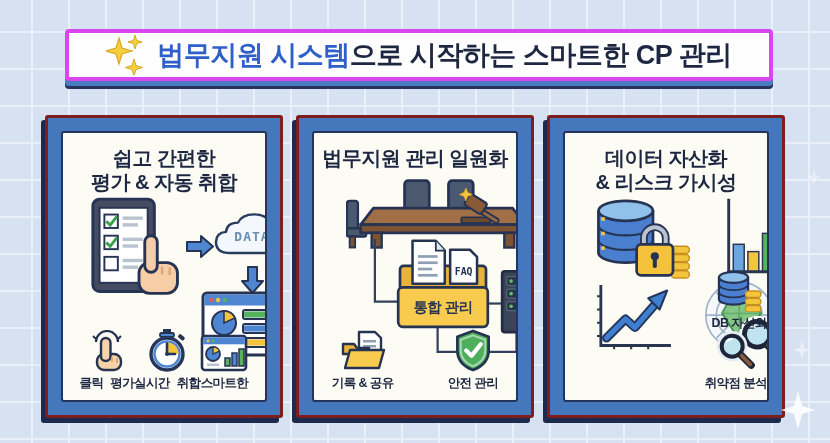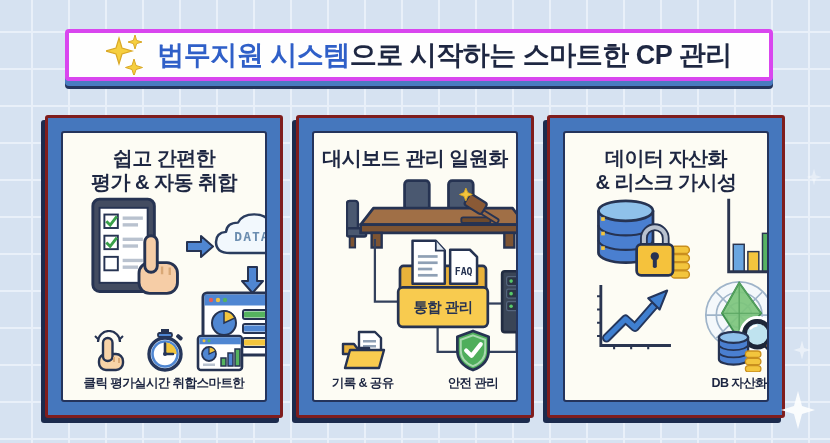--- a/index.html
+++ b/index.html
@@ -39,21 +39,21 @@
     margin:13px 4px 0;text-align:center;font-size:20px;line-height:1.22;
     font-weight:bold;color:#1e2742;letter-spacing:-0.5px;
   }
   .card-title span{display:block;}
   .illus{position:absolute;left:18px;right:0;}
   .illus .abs{position:absolute;}
   .features{
     position:absolute;left:0;right:0;bottom:8px;
     display:flex;justify-content:center;align-items:flex-end;
   }
-  .features.g16{gap:0;} .features.g60{gap:54px;} .features.g10{flex-direction:column;}
+  .features.g16{gap:0;font-family:Liberation Mono, monospace;} .features.g60{gap:54px;} .features.g10{flex-direction:column;}
   .feature{display:flex;flex-direction:column;align-items:center;gap:3px;}
   .feature .ic{height:40px;display:flex;align-items:flex-end;justify-content:center;}
   .feature .lbl{font-size:12.5px;font-weight:bold;color:#1e2742;letter-spacing:-0.6px;white-space:nowrap;}
   .decor{position:absolute;}
   svg{display:block;}
   .svgtxt{font-family:"DejaVu Sans Mono","Liberation Mono",monospace;font-weight:bold;}
   .svgtxt-k{font-family:"Liberation Sans","DejaVu Sans",sans-serif;font-weight:bold;}
 </style>
 </head>
 <body>
@@ -188,21 +188,21 @@
           </span>
           <span class="lbl">스마트한</span>
         </div>
       </div>
     </div>
   </section>
 
   <section class="card">
     <div class="card-inner">
       <h2 class="card-title">
-        <span>대시보드 관리 일원화</span>
+        <span>법무지원 관리 일원화</span>
       </h2>
       <div class="illus" style="top:42px;height:200px;">
 
         <svg class="abs" style="left:14px;top:2px;" width="194" height="77" viewBox="0 0 212 84">
           <g fill="#4a5870" stroke="#263352" stroke-width="3">
             <rect x="64" y="4" width="27" height="36" rx="4"></rect>
             <rect x="112" y="4" width="27" height="36" rx="4"></rect>
           </g>
 
           <g fill="#4a5870" stroke="#263352" stroke-width="2.6">
@@ -388,20 +388,32 @@
               <ellipse cx="20" cy="8" rx="16" ry="6" fill="#8fc1ea" stroke="#263352" stroke-width="2.4"></ellipse>
               <g fill="#f3c53d" stroke="#c98f1e" stroke-width="1.4">
                 <rect x="33" y="23" width="17" height="7" rx="3.5"></rect>
                   <rect x="33" y="31" width="17" height="7" rx="3.5"></rect>
                   <rect x="33" y="39" width="17" height="7" rx="3.5"></rect>
               </g>
             </svg>
           </span>
           <span class="lbl">DB 자산화</span>
         </div>
+        <div class="feature">
+          <span class="ic">
+            <svg width="44" height="42" viewBox="0 0 46 44">
+              <circle cx="19" cy="17" r="14.5" stroke="#e4ecf4" stroke-width="3" fill="none"></circle>
+              <circle cx="19" cy="17" r="11" fill="#bfe3ef" stroke="#1d2638" stroke-width="4.2"></circle>
+              <path d="M13 12 a7.5 7.5 0 0 1 5 -2.5" stroke="#ffffff" stroke-width="2.4" fill="none" stroke-linecap="round"></path>
+              <path d="M28 26 L39 37" stroke="#1d2638" stroke-width="7.5" stroke-linecap="round"></path>
+              <path d="M29 27 L38 36" stroke="#8a5a3a" stroke-width="3.8" stroke-linecap="round"></path>
+            </svg>
+          </span>
+          <span class="lbl">취약점 분석</span>
+        </div>
       </div>
     </div>
   </section>
 </div>
 
 <svg class="decor" style="left:780px;top:390px;opacity:0.9;" width="36" height="40" viewBox="0 0 36 40">
   <polygon points="18,1 22,16 35,20 22,24 18,39 14,24 1,20 14,16" fill="#ffffff"></polygon>
 </svg>
 <svg class="decor" style="left:793px;top:340px;opacity:0.5;" width="18" height="20" viewBox="0 0 36 40">
   <polygon points="18,1 22,16 35,20 22,24 18,39 14,24 1,20 14,16" fill="#ffffff"></polygon>

